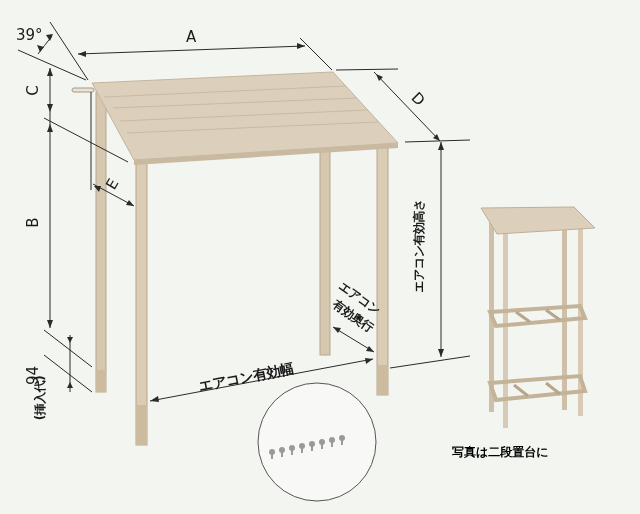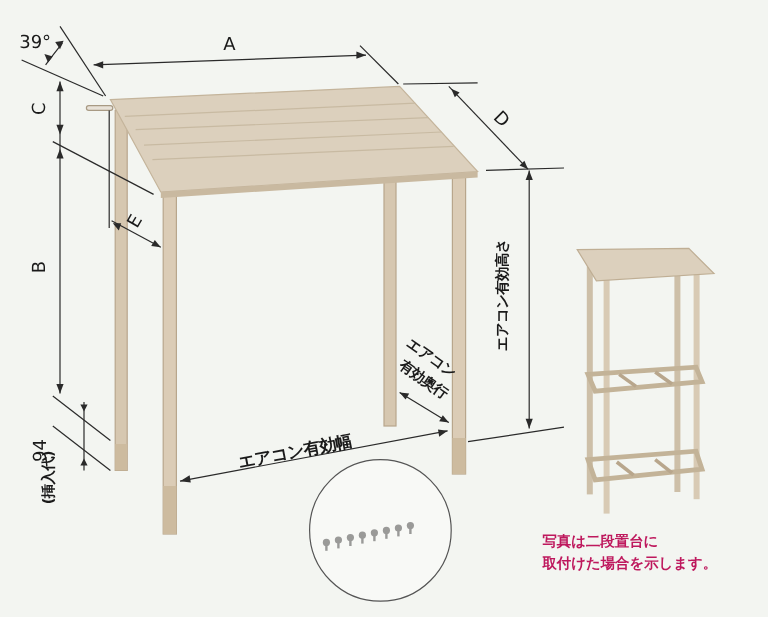--- a/index.html
+++ b/index.html
@@ -12,22 +12,22 @@
   .stage { position: absolute; left: 0; top: 0; width: 640px; height: 514px; }
   .stage svg { position: absolute; left: 0; top: 0; }
   .lbl {
     position: absolute; color: #1a1a1a; white-space: nowrap;
     font-family: "DejaVu Sans", sans-serif; line-height: 1;
   }
   .letter { font-size: 15px; }
   .jp { font-size: 12px; font-weight: bold; letter-spacing: -0.5px; }
   .caption {
     position: absolute; left: 452px; top: 443px;
-    font-size: 12px; font-weight: bold; color: #be185d; line-height: 18px;
-    font-family: Liberation Mono, monospace;
+    font-size: 12px; font-weight: bold; color: #000000; line-height: 18px;
+    font-family: Liberation Serif, serif;
   }
   .rot-90 { transform: rotate(-90deg); transform-origin: center; }
 </style>
 </head>
 <body>
 
 <div class="stage">
   <svg width="640" height="514" viewBox="0 0 640 514">
 
     <g>
@@ -155,15 +155,14 @@
   <span class="lbl letter" style="left:108px;top:177px;transform:rotate(-60deg);">E</span>
   <span class="lbl letter rot-90" style="left:24px;top:368px;">94</span>
   <span class="lbl jp" style="left:18px;top:392px;transform:rotate(-90deg);">(挿入代)</span>
   <span class="lbl jp" style="left:372px;top:240px;transform:rotate(-90deg);">エアコン有効高さ</span>
   <span class="lbl jp" style="left:198px;top:370px;transform:rotate(-11deg);font-size:14px;">エアコン有効幅</span>
   <span class="lbl jp" style="left:336px;top:292px;transform:rotate(35deg);">エアコン</span>
   <span class="lbl jp" style="left:330px;top:310px;transform:rotate(35deg);">有効奥行</span>
 
   <div class="caption">
     <div>写真は二段置台に</div>
-    <div>取付けた場合を示します。</div>
   </div>
 </div>
 
 </body></html>

